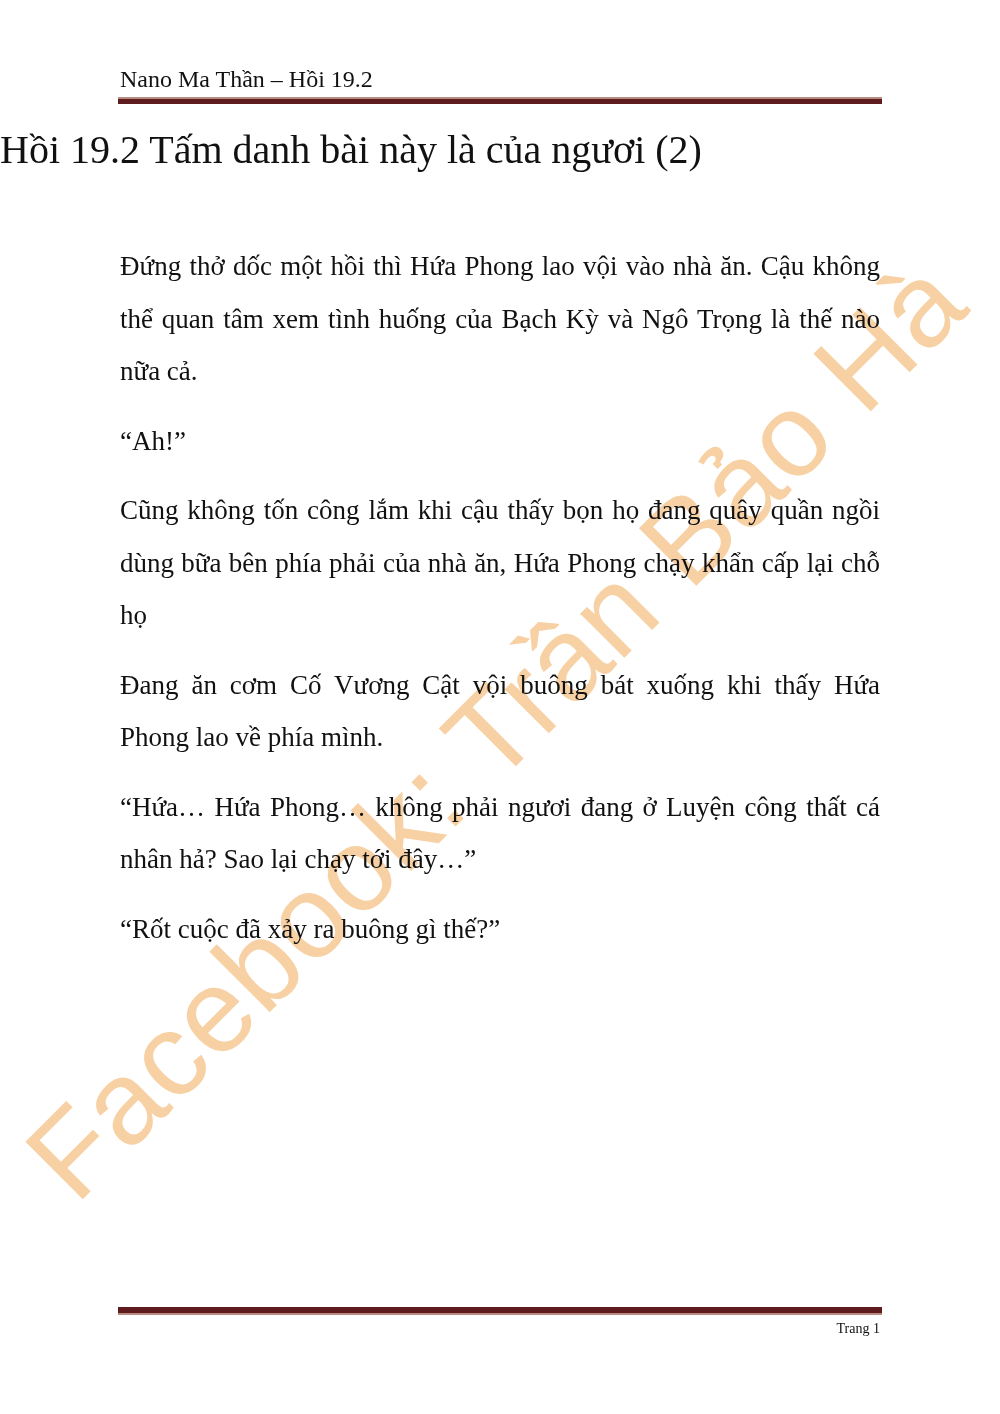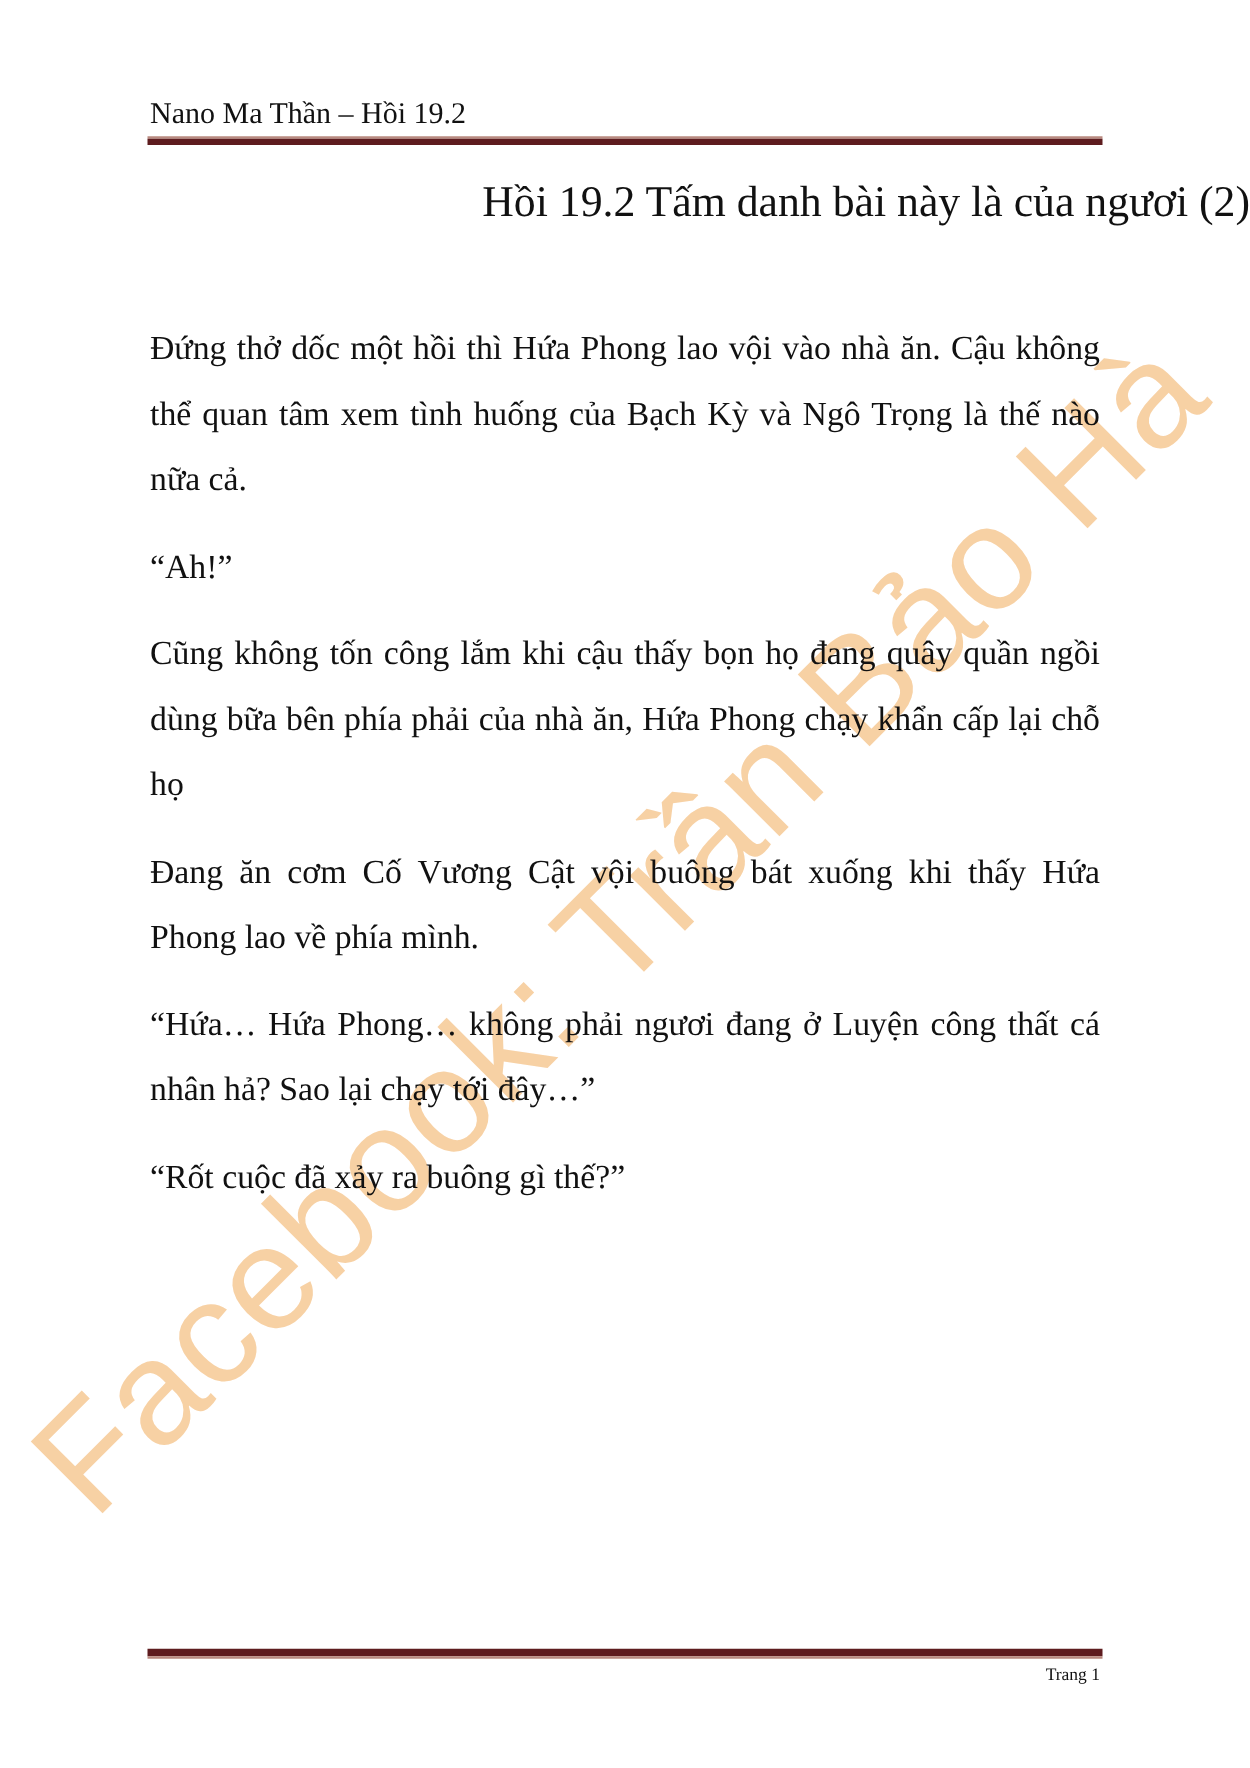--- a/index.html
+++ b/index.html
@@ -10,21 +10,21 @@
     body {
       width: 1000px;
       height: 1414px;
       position: relative;
       overflow: hidden;
       font-family: "Liberation Serif", "DejaVu Serif", serif;
       color: #111111;
     }
     .page {
       position: absolute;
-      left: 0; top: 16px;
+      left: 0; top: 4px;
       width: 1000px; height: 1088px; border-radius: 22px;
     }
     
     .header {
       position: absolute;
       left: 120px;
       top: 60px;
       width: 760px;
       height: 30px;
       font-size: 24px;
@@ -47,22 +47,22 @@
     .rule-top .thick {
       height: 5px;
       background: #5e1c1f;
     }
     
     .title {
       position: absolute;
       left: 0;
       top: 124px;
       width: 1000px;
-      text-align: right;
-      font-size: 35px;
+      text-align: left;
+      font-size: 40px;
       line-height: 44px;
       z-index: 2;
     }
     
     .content {
       position: absolute;
       left: 120px;
       top: 236px;
       width: 760px;
       z-index: 2;

